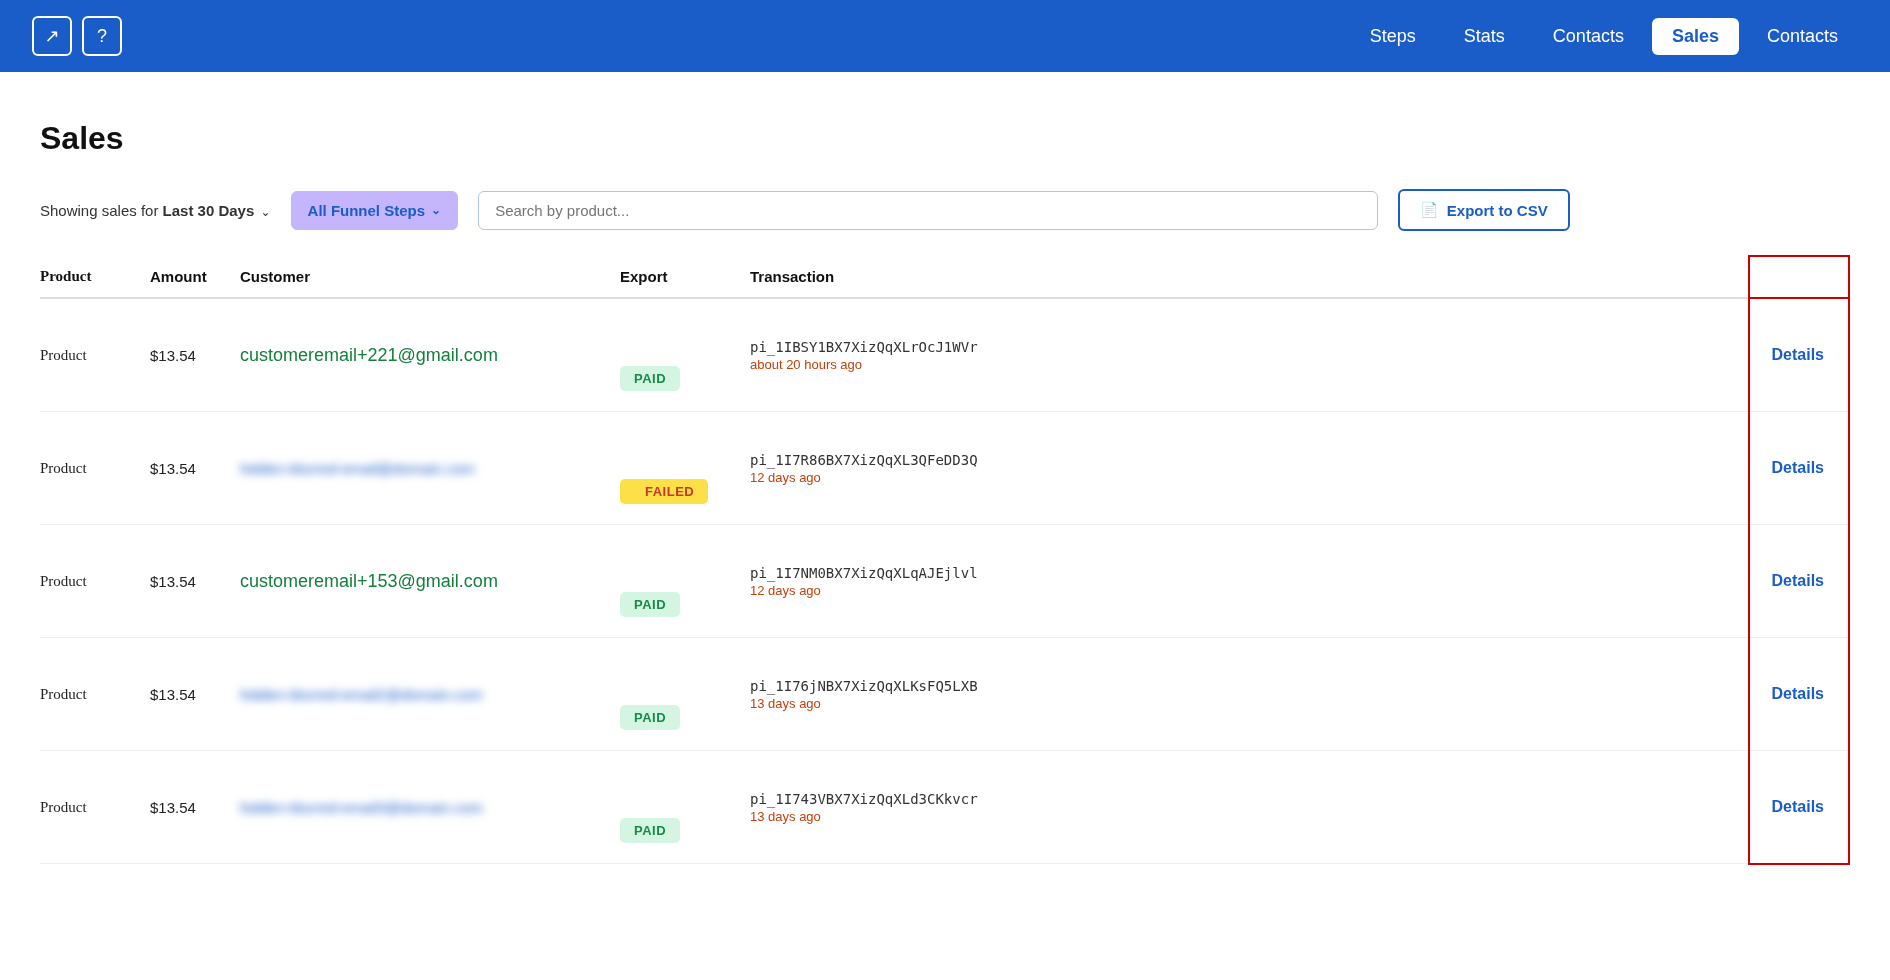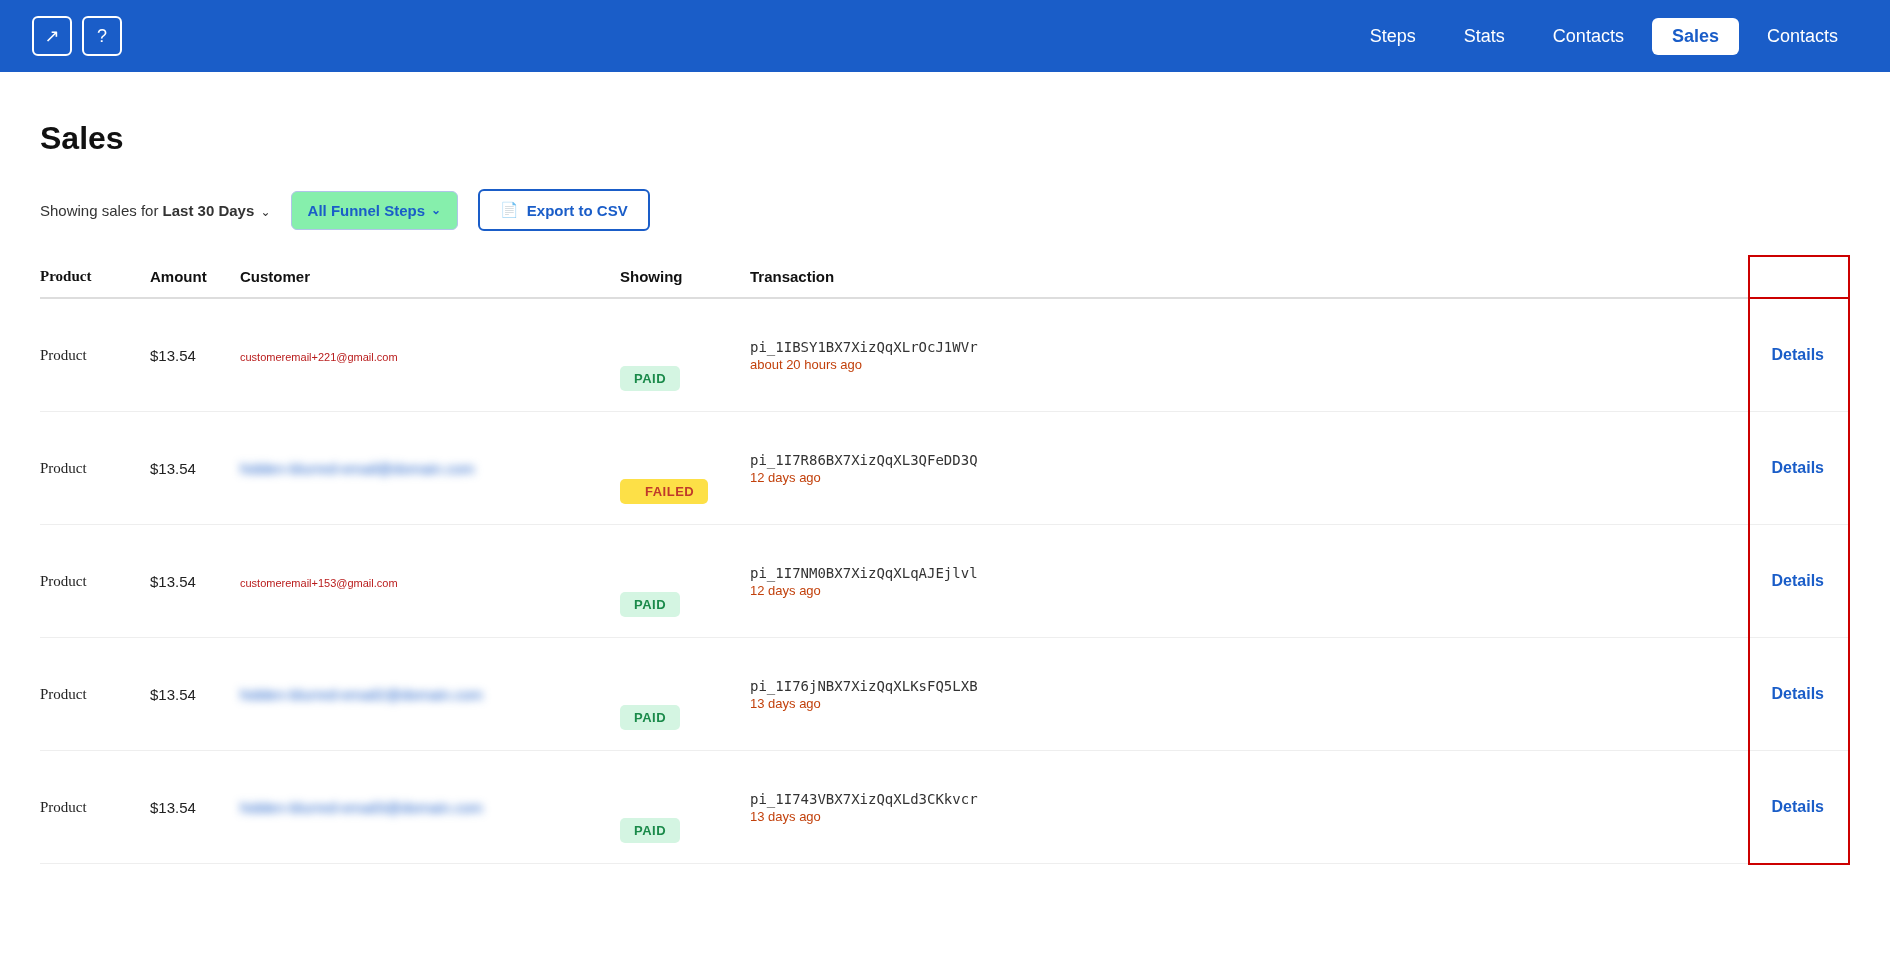--- a/index.html
+++ b/index.html
@@ -83,21 +83,21 @@
     }
     .showing-text .chevron {
       font-size: 12px;
       margin-left: 2px;
       color: #333;
     }
     .filter-dropdown {
       display: flex;
       align-items: center;
       gap: 6px;
-      background: #86efac;
+      background: #c4b5fd;
       border: 1.5px solid #b0c4e8;
       border-radius: 6px;
       padding: 10px 16px;
       font-size: 15px;
       font-weight: 600;
       color: #1a5dc8;
       cursor: pointer;
       white-space: nowrap;
     }
     .filter-dropdown .chevron {
@@ -150,22 +150,22 @@
       border-bottom: 1px solid #eee;
     }
     .col-product { width: 110px; font-family: Liberation Serif, serif; }
     .col-amount { width: 90px; }
     .col-customer { width: 380px; }
     .col-status { width: 130px; }
     .col-transaction { width: auto; }
     .col-details { width: 100px; text-align: right; }
 
     .customer-email {
-      color: #b91c1c;
-      font-size: 11px;
+      color: #15803d;
+      font-size: 18px;
       margin-top: 37px;
     }
     .customer-blurred {
       filter: blur(4px);
       color: #1a5dc8;
       font-size: 15px;
       user-select: none;
     }
 
     .status-badge {
@@ -237,34 +237,35 @@
       <span>Showing sales for</span>
       <strong> <span>Last 30 Days</span></strong>
       <span class="chevron"> ⌄</span>
     </span>
 
     <button class="filter-dropdown">
       <span>All Funnel Steps</span>
       <span class="chevron">⌄</span>
     </button>
 
+    <input class="search-input" type="text" placeholder="Search by product..." style="">
 
     <button class="export-btn">
       <span>📄</span>
       <span>Export to CSV</span>
     </button>
   </div>
 
   <table class="sales-table">
     <thead>
       <tr>
         <th class="col-product">Product</th>
         <th class="col-amount">Amount</th>
         <th class="col-customer">Customer</th>
-        <th class="col-status">Showing</th>
+        <th class="col-status">Export</th>
         <th class="col-transaction">Transaction</th>
         <th class="col-details" style="border-left: 2.5px solid rgb(204, 0, 0); border-right: 2.5px solid rgb(204, 0, 0); border-top: 2.5px solid rgb(204, 0, 0);"></th>
       </tr>
     </thead>
     <tbody id="table-body">
     <tr>
           <td class="col-product">Product</td>
           <td class="col-amount">$13.54</td>
           <td class="col-customer"><span class="customer-email">customeremail+221@gmail.com</span></td>
           <td class="col-status"><span class="status-badge status-paid">PAID</span></td>

